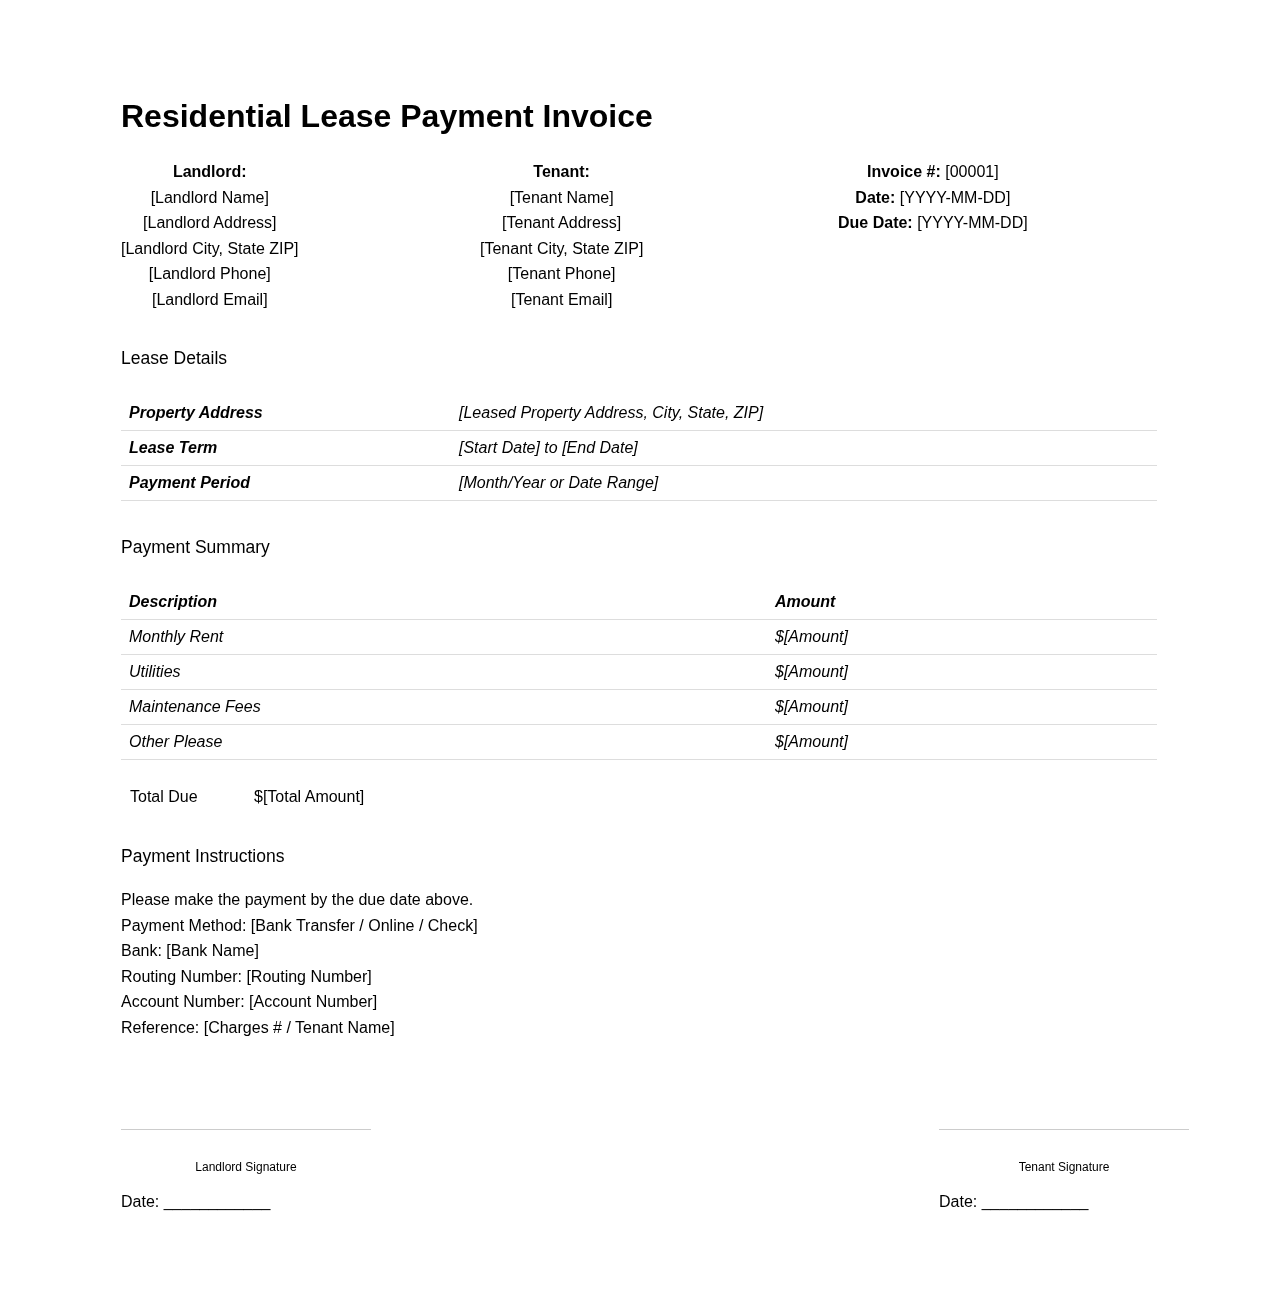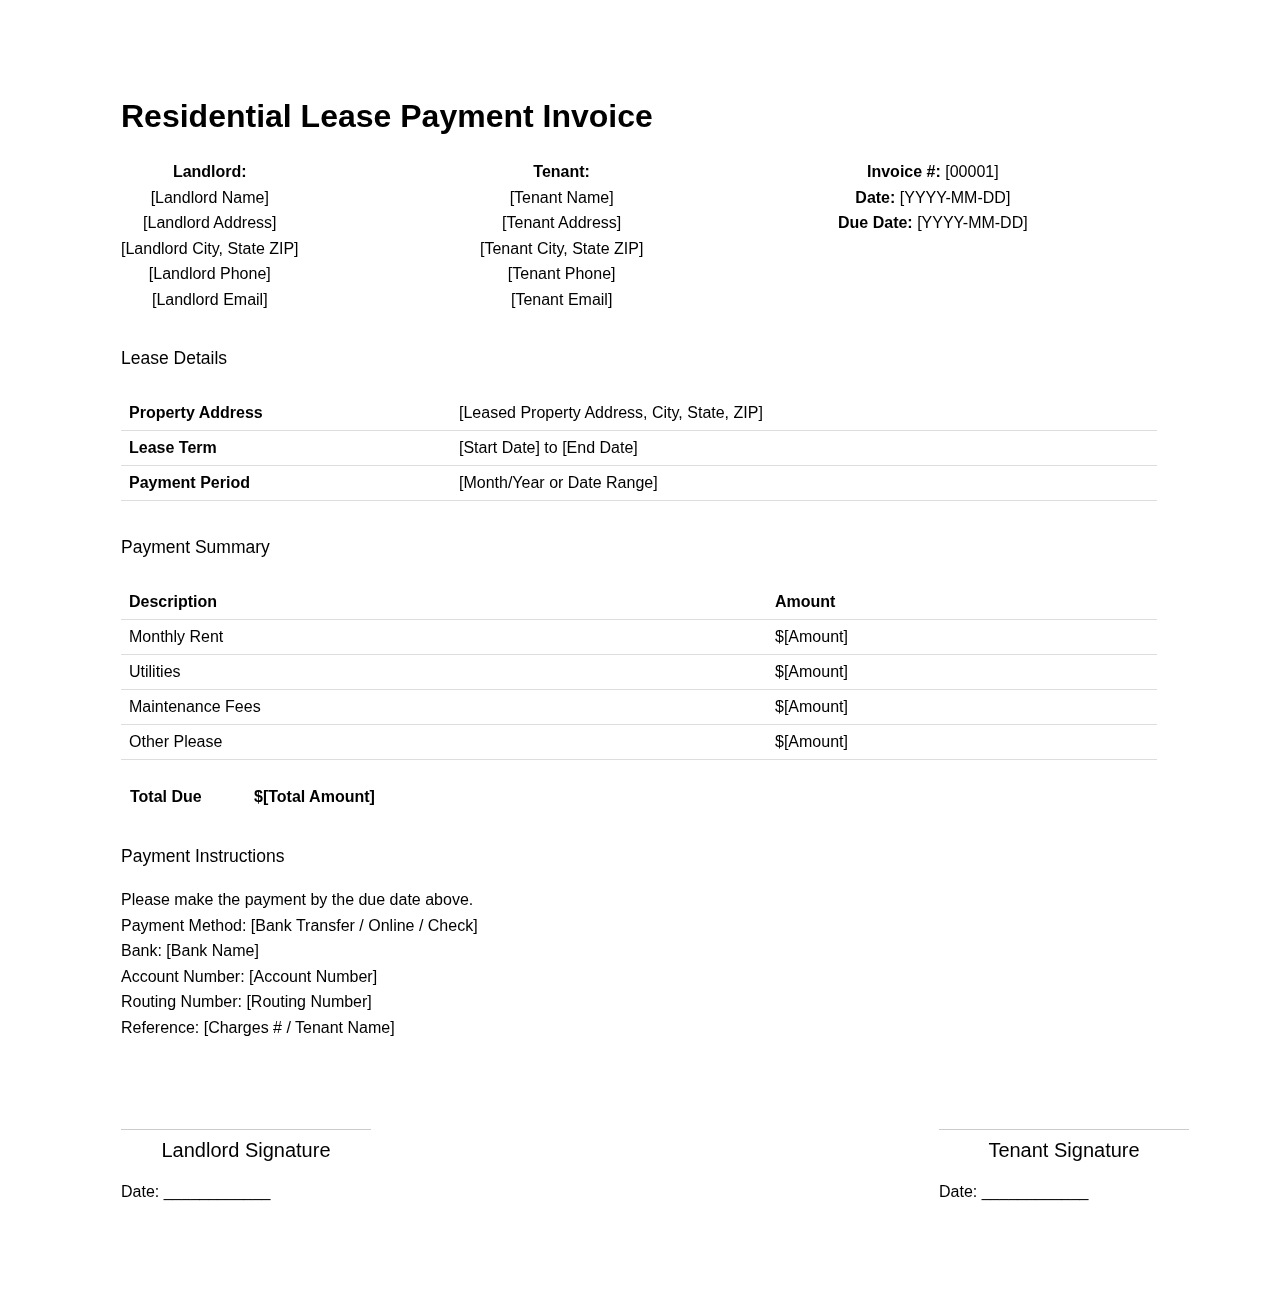--- a/index.html
+++ b/index.html
@@ -20,35 +20,35 @@
     .party-invoice { left: 717px; }
     .party-invoice .row b { font-weight: bold; }
 
     h2 {
       position: absolute; left: 0; margin: 0;
       font-size: 17.5px; font-weight: normal; line-height: 22px; white-space: nowrap;
     }
     table { border-collapse: collapse; width: 1036px; position: absolute; left: 0; }
     td, th {
       text-align: left; padding: 0 8px; height: 34px; font-size: 16px;
-      border-bottom: 1px solid #dddddd; vertical-align: middle;
+      border-bottom: 1px solid #dddddd; vertical-align: middle; font-style: italic;
     }
     th { font-weight: bold; }
     .lease td.k { font-weight: bold; width: 314px; }
     .summary th.desc, .summary td.desc { width: 630px; }
 
-    .total { position: absolute; left: 9px; top: 786px; font-weight: bold; font-size: 16px; line-height: 22px; white-space: nowrap; }
+    .total { position: absolute; left: 9px; top: 786px; font-weight: normal; font-size: 16px; line-height: 22px; white-space: nowrap; }
     .total .lab { display: inline-block; width: 124px; }
 
     .instr { position: absolute; left: 0; top: 887px; font-size: 16px; line-height: 25.6px; }
 
     .sig { position: absolute; top: 1129px; width: 250px; }
     .sig .line { border-top: 1px solid #cccccc; height: 0; }
-    .sig .title { text-align: center; margin-top: 9px; line-height: 22px; font-size: 20px; }
-    .sig .date { line-height: 22px; margin-top: 20px; font-size: 16px; white-space: nowrap; }
+    .sig .title { text-align: center; margin-top: 26px; line-height: 22px; font-size: 12px; }
+    .sig .date { line-height: 22px; margin-top: 13px; font-size: 16px; white-space: nowrap; }
     .sig-landlord { left: 0; }
     .sig-tenant { left: 818px; }
   </style>
 </head>
 <body>
 
 <div class="page">
   <h1>Residential Lease Payment Invoice</h1>
 
   <div class="parties">
@@ -130,22 +130,22 @@
 
   <div class="total">
     <span class="lab">Total Due</span><span>$[Total Amount]</span>
   </div>
 
   <h2 style="top:845px">Payment Instructions</h2>
   <div class="instr">
     <div>Please make the payment by the due date above.</div>
     <div>Payment Method: [Bank Transfer / Online / Check]</div>
     <div>Bank: [Bank Name]</div>
+    <div>Routing Number: [Routing Number]</div>
     <div>Account Number: [Account Number]</div>
-    <div>Routing Number: [Routing Number]</div>
     <div>Reference: [Charges # / Tenant Name]</div>
   </div>
 
   <div class="sig sig-landlord">
     <div class="line"></div>
     <div class="title">Landlord Signature</div>
     <div class="date">Date: ____________</div>
   </div>
   <div class="sig sig-tenant">
     <div class="line"></div>

